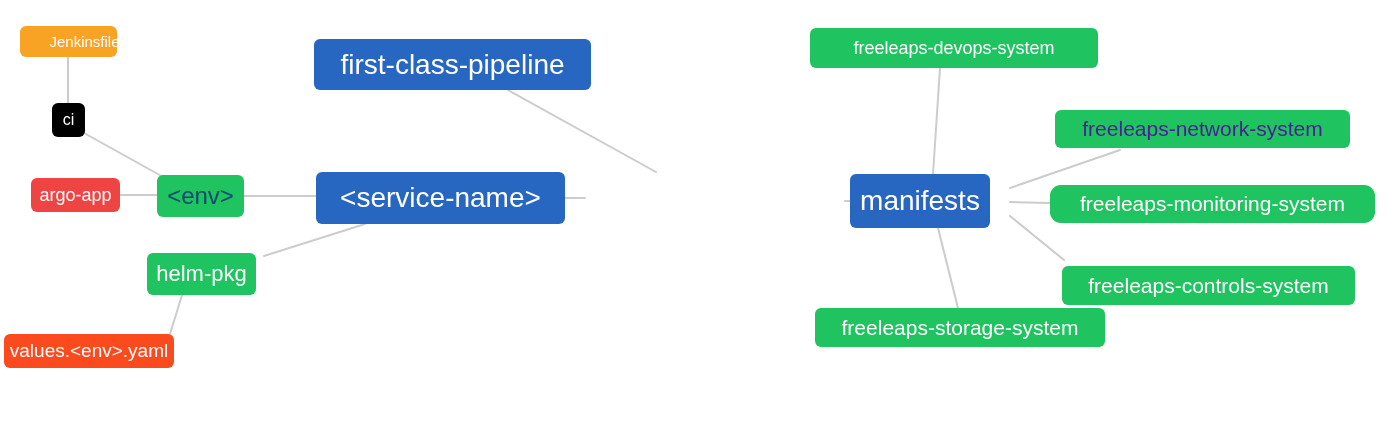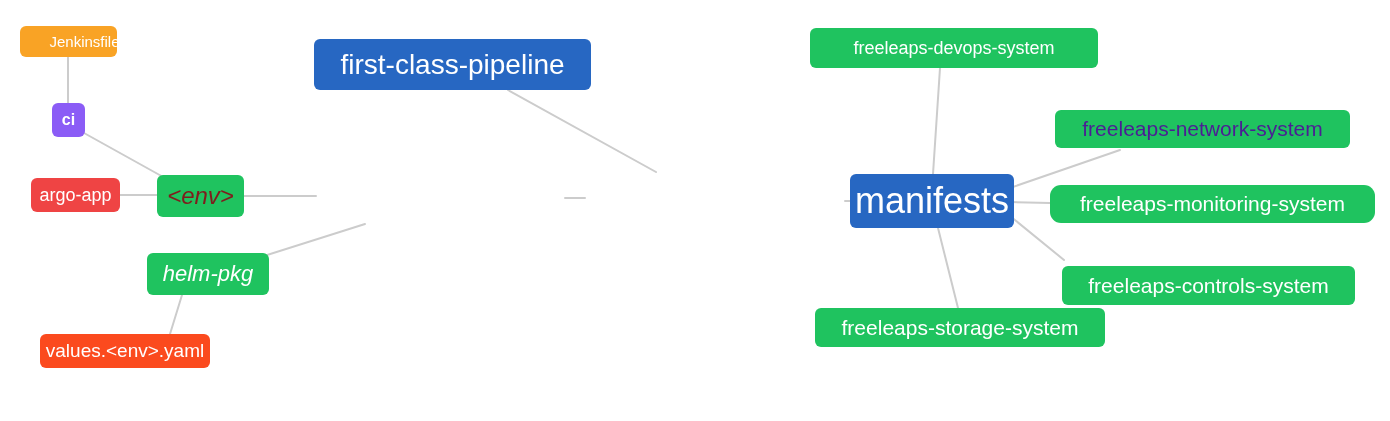--- a/index.html
+++ b/index.html
@@ -38,26 +38,26 @@
     border-radius: 6px;
     white-space: nowrap;
     box-sizing: border-box;
     cursor: default;
   }
   
   .n-jenkinsfile   { left: 20px;   top: 26px;  width: 97px;  height: 31px; font-size: 15px; padding-left: 32px; }
   .n-ci            { left: 52px;   top: 103px; width: 33px;  height: 34px; font-size: 16px; }
   .n-argo-app      { left: 31px;   top: 178px; width: 89px;  height: 34px; font-size: 18px; }
   .n-env           { left: 157px;  top: 175px; width: 87px;  height: 42px; font-size: 24px; }
-  .n-helm-pkg      { left: 147px;  top: 253px; width: 122px; height: 42px; font-size: 22px; font-style: italic; }
+  .n-helm-pkg      { left: 147px;  top: 253px; width: 109px; height: 42px; font-size: 22px; }
   .n-values        { left: 4px;    top: 334px; width: 170px; height: 34px; font-size: 19px; }
   .n-fcp           { left: 314px;  top: 39px;  width: 277px; height: 51px; font-size: 28px; }
   .n-service       { left: 316px;  top: 172px; width: 249px; height: 52px; font-size: 28px; }
   .n-ops           { left: 585px;  top: 170px; width: 260px; height: 70px; font-size: 36px; border-radius: 7px; }
-  .n-manifests     { left: 850px;  top: 174px; width: 164px; height: 54px; font-size: 36px; text-align: right; }
+  .n-manifests     { left: 850px;  top: 174px; width: 140px; height: 54px; font-size: 28px; text-align: right; }
   .n-devops        { left: 797px;  top: 28px;  width: 288px; height: 40px; font-size: 18px; margin-left: 13px; }
   .n-network       { left: 1055px; top: 110px; width: 295px; height: 38px; font-size: 21px; }
   .n-monitoring    { left: 1050px; top: 185px; width: 325px; height: 38px; font-size: 21px; border-radius: 11px; }
   .n-controls      { left: 1062px; top: 258px; width: 293px; height: 39px; font-size: 21px; }
   .n-storage       { left: 815px;  top: 308px; width: 290px; height: 39px; font-size: 21px; }
 </style>
 </head>
 <body>
 
 <div class="canvas" style="background: rgb(255, 255, 255);">
@@ -73,26 +73,27 @@
     <line x1="565" y1="198" x2="585" y2="198"></line>
     <line x1="845" y1="201" x2="852" y2="201"></line>
     <line x1="933" y1="174" x2="940" y2="68"></line>
     <line x1="1010" y1="188" x2="1120" y2="150"></line>
     <line x1="1010" y1="202" x2="1050" y2="203"></line>
     <line x1="1010" y1="216" x2="1064" y2="260"></line>
     <line x1="938" y1="228" x2="958" y2="308"></line>
   </svg>
 
   <div class="node n-jenkinsfile" style="background: rgb(249, 163, 37); color: rgb(255, 255, 255);">Jenkinsfile</div>
-  <div class="node n-ci" style="background: #8b5cf6; color: rgb(255, 255, 255); font-weight: bold;">ci</div>
+  <div class="node n-ci" style="background: #000000; color: rgb(255, 255, 255);">ci</div>
   <div class="node n-argo-app" style="background: #ef4444; color: rgb(255, 255, 255);">argo-app</div>
-  <div class="node n-env" style="background: rgb(31, 195, 95); color: #7f1d1d; font-style: italic;">&lt;env&gt;</div>
+  <div class="node n-env" style="background: rgb(31, 195, 95); color: #0c4a6e;">&lt;env&gt;</div>
   <div class="node n-helm-pkg" style="background: rgb(31, 195, 95); color: rgb(255, 255, 255);">helm-pkg</div>
-  <div class="node n-values" style="background: rgb(251, 74, 30); color: rgb(255, 255, 255); margin-left: 36px;">values.&lt;env&gt;.yaml</div>
+  <div class="node n-values" style="background: rgb(251, 74, 30); color: rgb(255, 255, 255);">values.&lt;env&gt;.yaml</div>
   <div class="node n-fcp" style="background: rgb(39, 103, 194); color: rgb(255, 255, 255);">first-class-pipeline</div>
+  <div class="node n-service" style="background: rgb(39, 103, 194); color: rgb(255, 255, 255);">&lt;service-name&gt;</div>
   <div class="node n-manifests" style="background: rgb(39, 103, 194); color: rgb(255, 255, 255);">manifests</div>
   <div class="node n-devops" style="background: rgb(31, 195, 95); color: rgb(255, 255, 255);">freeleaps-devops-system</div>
   <div class="node n-network" style="background: rgb(31, 195, 95); color: #4c1d95;">freeleaps-network-system</div>
   <div class="node n-monitoring" style="background: rgb(31, 195, 95); color: rgb(255, 255, 255);">freeleaps-monitoring-system</div>
   <div class="node n-controls" style="background: rgb(31, 195, 95); color: rgb(255, 255, 255); margin-top: 8px;">freeleaps-controls-system</div>
   <div class="node n-storage" style="background: rgb(31, 195, 95); color: rgb(255, 255, 255);">freeleaps-storage-system</div>
 
 </div>
 
 </body></html>

